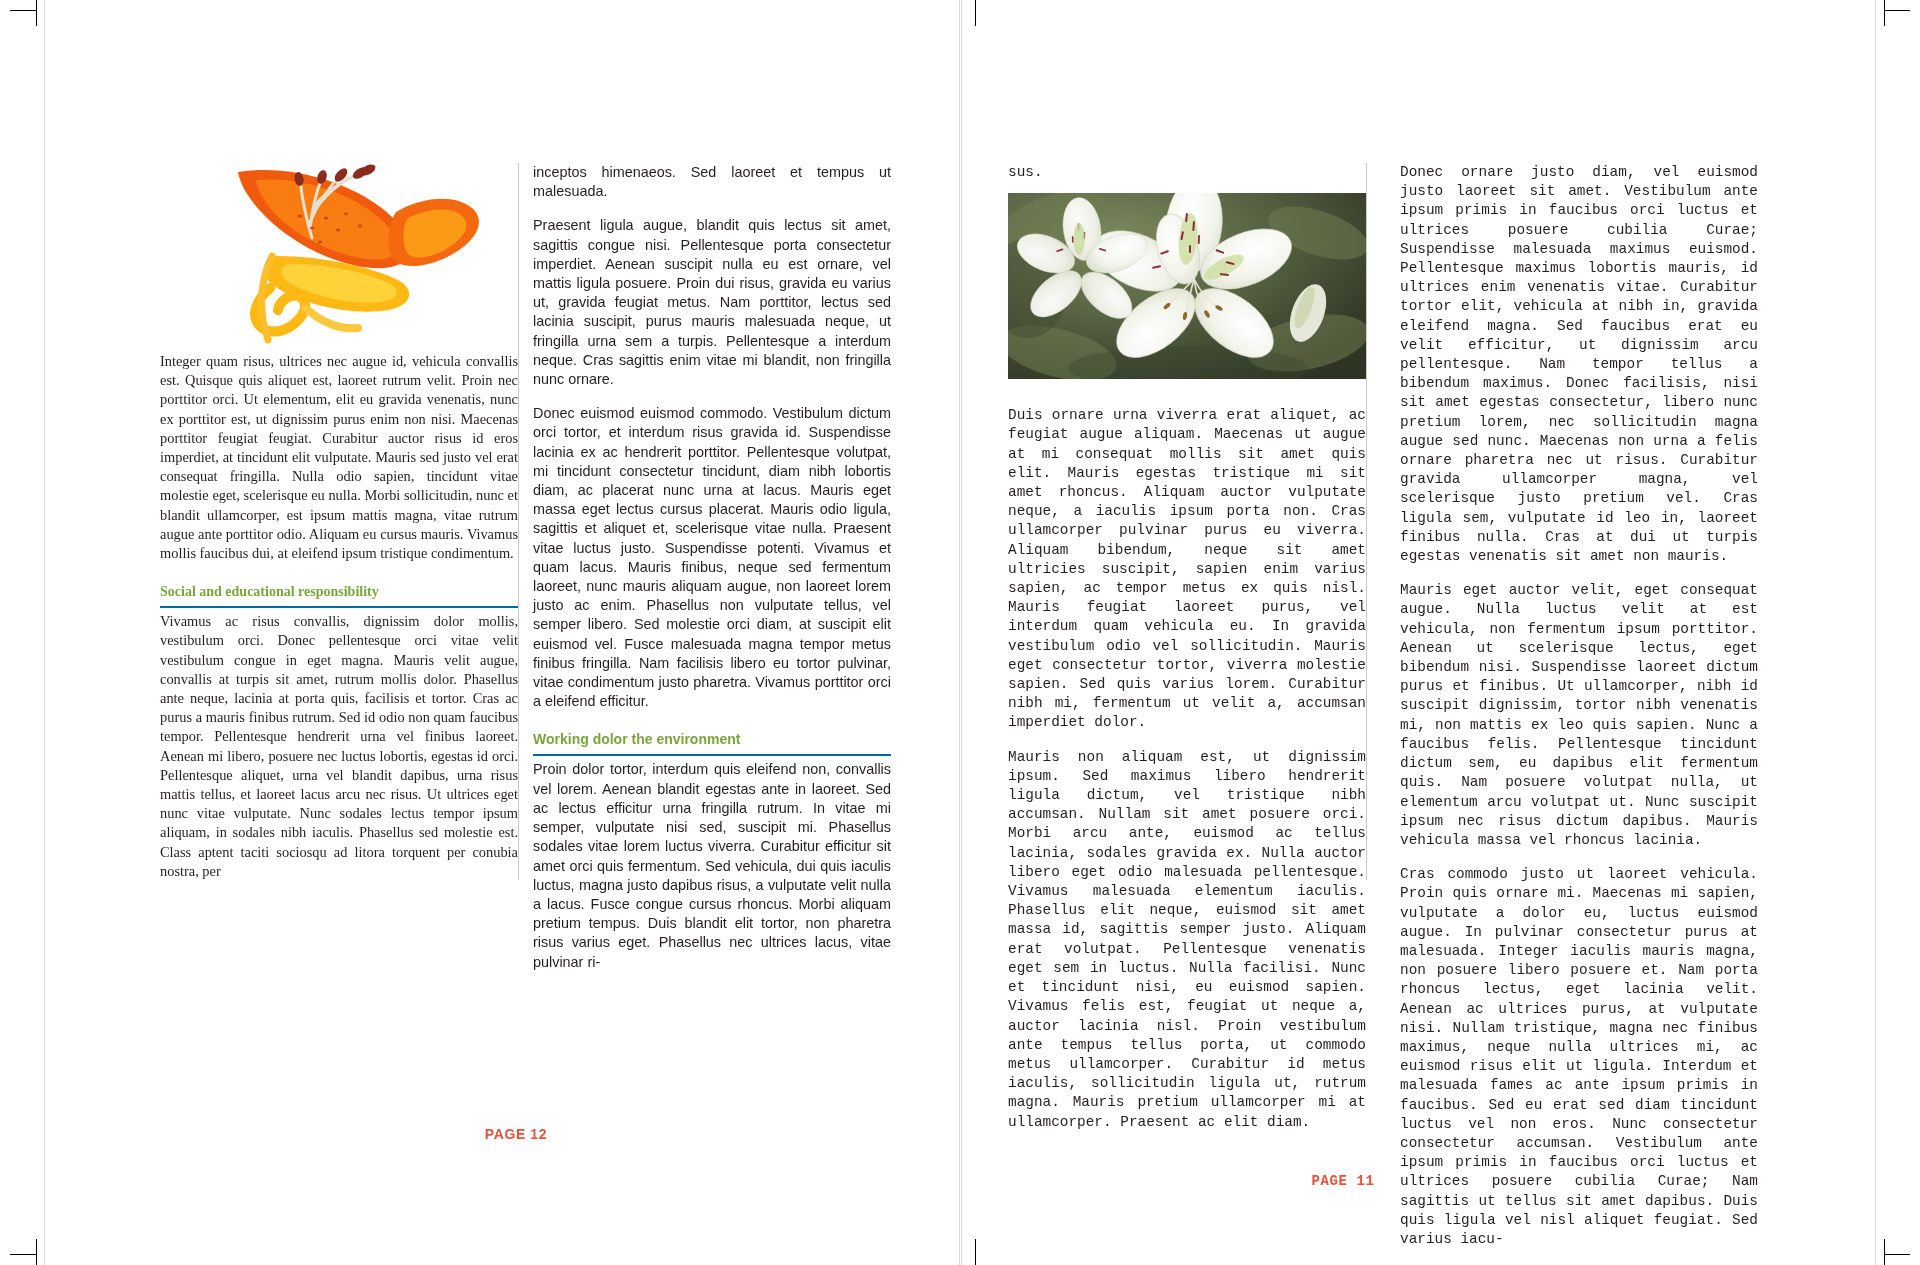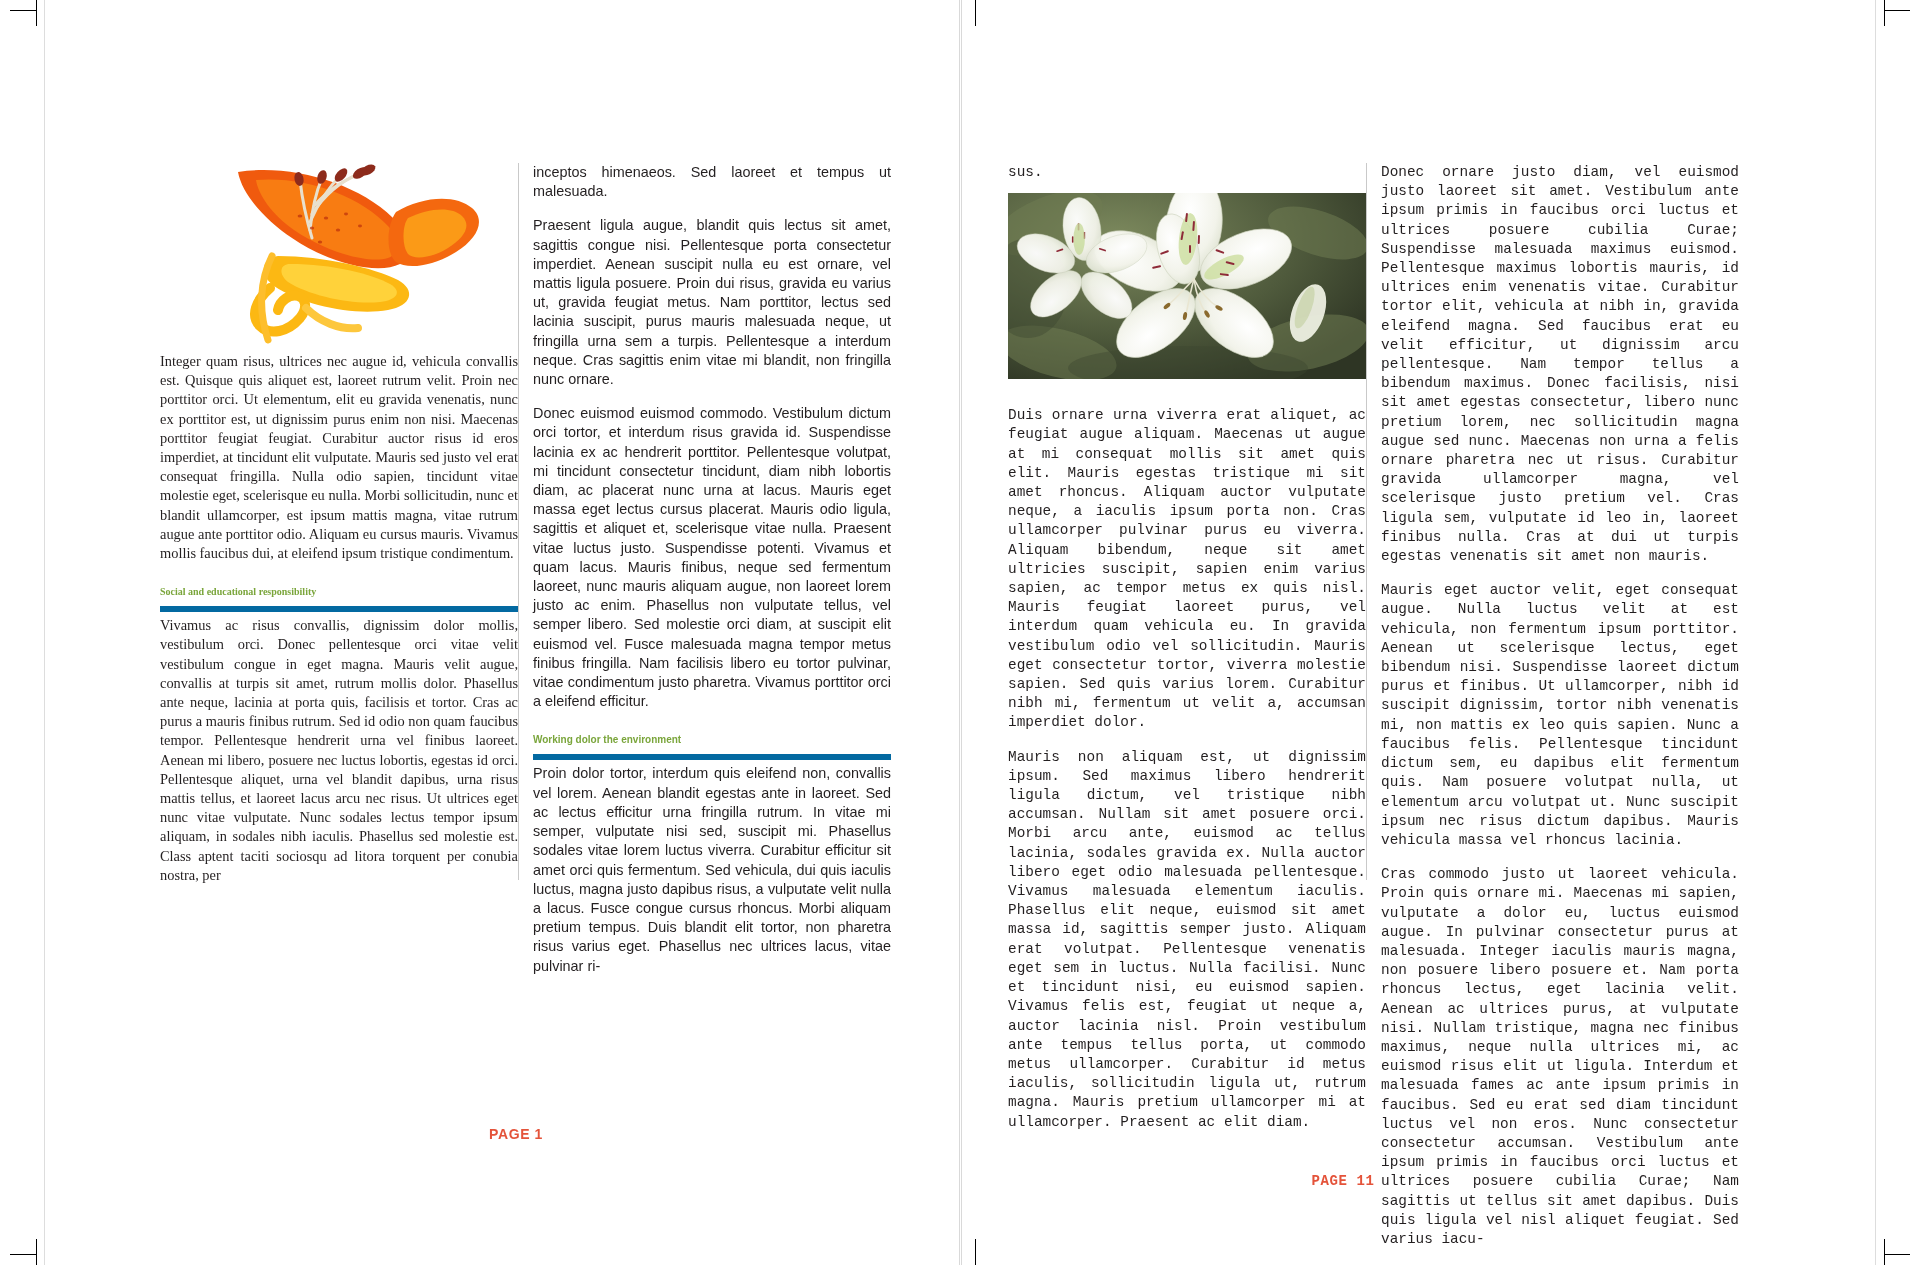--- a/index.html
+++ b/index.html
@@ -74,40 +74,40 @@
     -webkit-hyphens: auto;
   }
   .col p { margin: 0 0 15px 0; }
   .col p:last-child { margin-bottom: 0; }
 
   .c1 { left: 116px; font-family: Liberation Serif, serif; }
   .c2 { left: 489px; }
 
   
   .r1 { left: 48px; }
-  .r2 { left: 421px; }
+  .r2 { left: 440px; }
 
   
   .colrule {
     position: absolute;
     top: 163px;
     width: 1px;
     height: 717px;
     background: #c9c9c9;
   }
 
   
   .subhead {
     color: #7aa53b;
     font-weight: bold;
-    font-size: 10px;
+    font-size: 14px;
     line-height: 19px;
     margin: 19px 0 4px 0;
     padding-bottom: 5px;
-    border-bottom: 6px solid #0369a1;
+    border-bottom: 2px solid #0369a1;
     text-align: left;
   }
 
   
   .photo-lily {
     position: absolute;
     left: 116px;
     top: 160px;
     width: 358px;
     height: 185px;
@@ -216,21 +216,21 @@
     </div>
 
     <div class="col c2">
       <p>inceptos himenaeos. Sed laoreet et tempus ut malesuada.</p>
       <p>Praesent ligula augue, blandit quis lectus sit amet, sagittis congue nisi. Pellentesque porta consectetur imperdiet. Aenean suscipit nulla eu est ornare, vel mattis ligula posuere. Proin dui risus, gravida eu varius ut, gravida feugiat metus. Nam porttitor, lectus sed lacinia suscipit, purus mauris malesuada neque, ut fringilla urna sem a turpis. Pellentesque a interdum neque. Cras sagittis enim vitae mi blandit, non fringilla nunc ornare.</p>
       <p>Donec euismod euismod commodo. Vestibulum dictum orci tortor, et interdum risus gravida id. Suspendisse lacinia ex ac hendrerit porttitor. Pellentesque volutpat, mi tincidunt consectetur tincidunt, diam nibh lobortis diam, ac placerat nunc urna at lacus. Mauris eget massa eget lectus cursus placerat. Mauris odio ligula, sagittis et aliquet et, scelerisque vitae nulla. Praesent vitae luctus justo. Suspendisse potenti. Vivamus et quam lacus. Mauris finibus, neque sed fermentum laoreet, nunc mauris aliquam augue, non laoreet lorem justo ac enim. Phasellus non vulputate tellus, vel semper libero. Sed molestie orci diam, at suscipit elit euismod vel. Fusce malesuada magna tempor metus finibus fringilla. Nam facilisis libero eu tortor pulvinar, vitae condimentum justo pharetra. Vivamus porttitor orci a eleifend efficitur.</p>
       <div class="subhead">Working dolor the environment</div>
       <p>Proin dolor tortor, interdum quis eleifend non, convallis vel lorem. Aenean blandit egestas ante in laoreet. Sed ac lectus efficitur urna fringilla rutrum. In vitae mi semper, vulputate nisi sed, suscipit mi. Phasellus sodales vitae lorem luctus viverra. Curabitur efficitur sit amet orci quis fermentum. Sed vehicula, dui quis iaculis luctus, magna justo dapibus risus, a vulputate velit nulla a lacus. Fusce congue cursus rhoncus. Morbi aliquam pretium tempus. Duis blandit elit tortor, non pharetra risus varius eget. Phasellus nec ultrices lacus, vitae pulvinar ri-</p>
     </div>
 
-    <div class="pagenum pn-left">PAGE 1</div>
+    <div class="pagenum pn-left">PAGE 12</div>
   </div>
 
   <div class="page page-right">
 
     <div class="photo-alstro">
       <svg width="358" height="186" viewBox="0 0 358 186" xmlns="http://www.w3.org/2000/svg">
         <defs>
           <radialGradient id="bgLeaf" cx="30%" cy="25%" r="85%">
             <stop offset="0%" stop-color="#7d8a5e"></stop>
             <stop offset="60%" stop-color="#4f5a3c"></stop>

